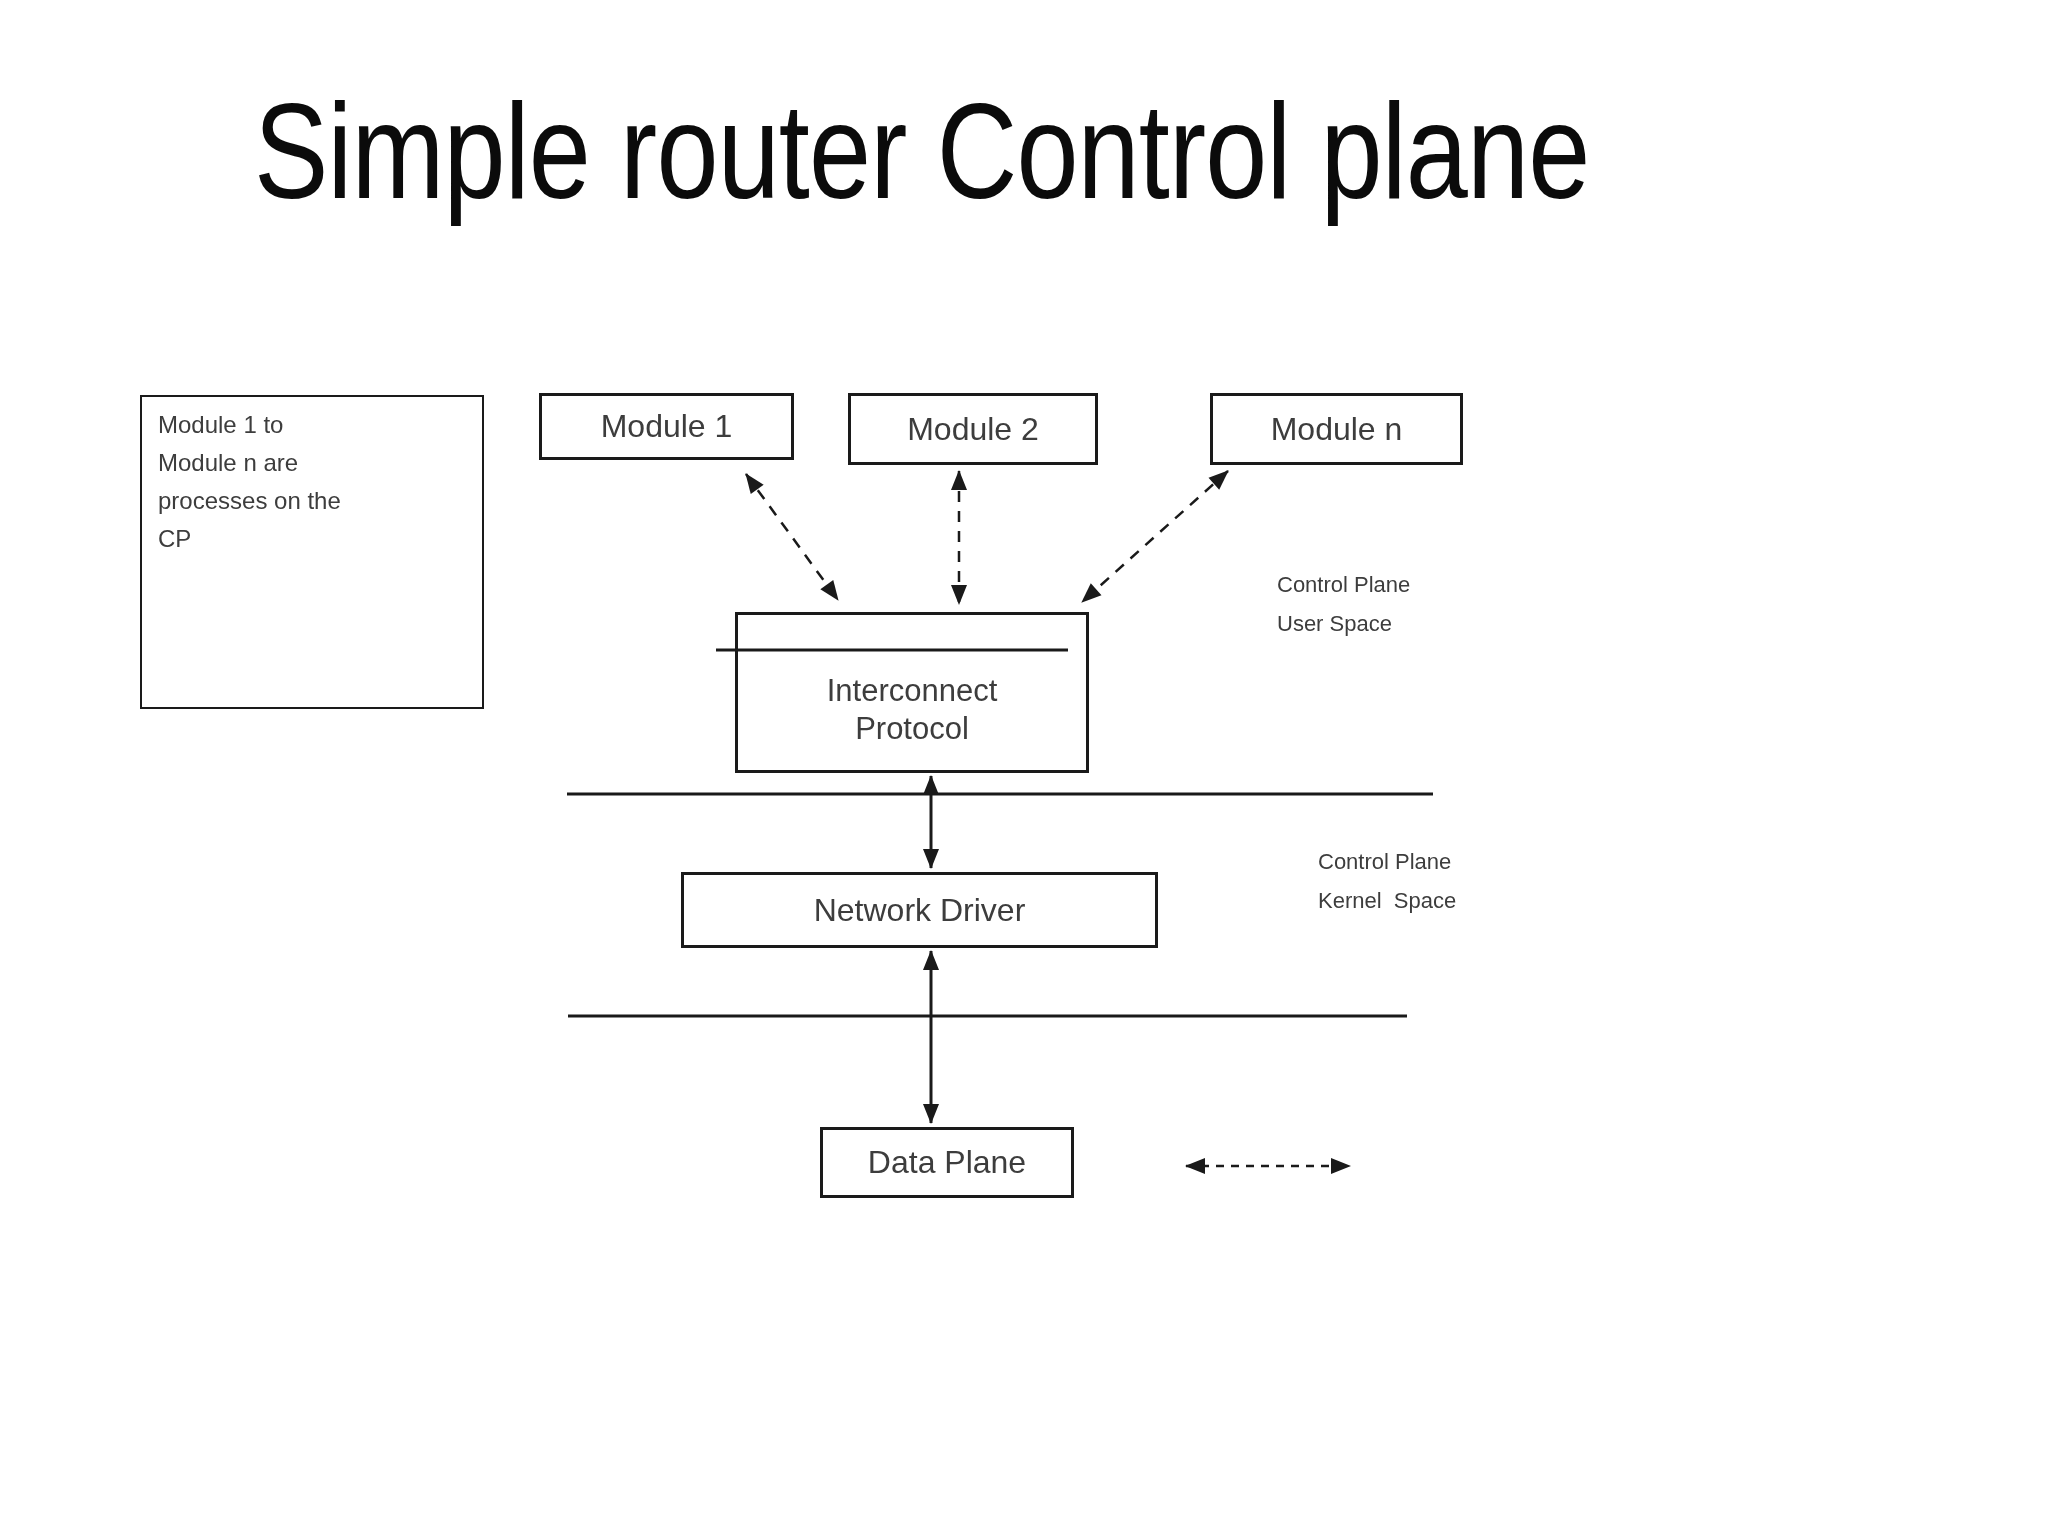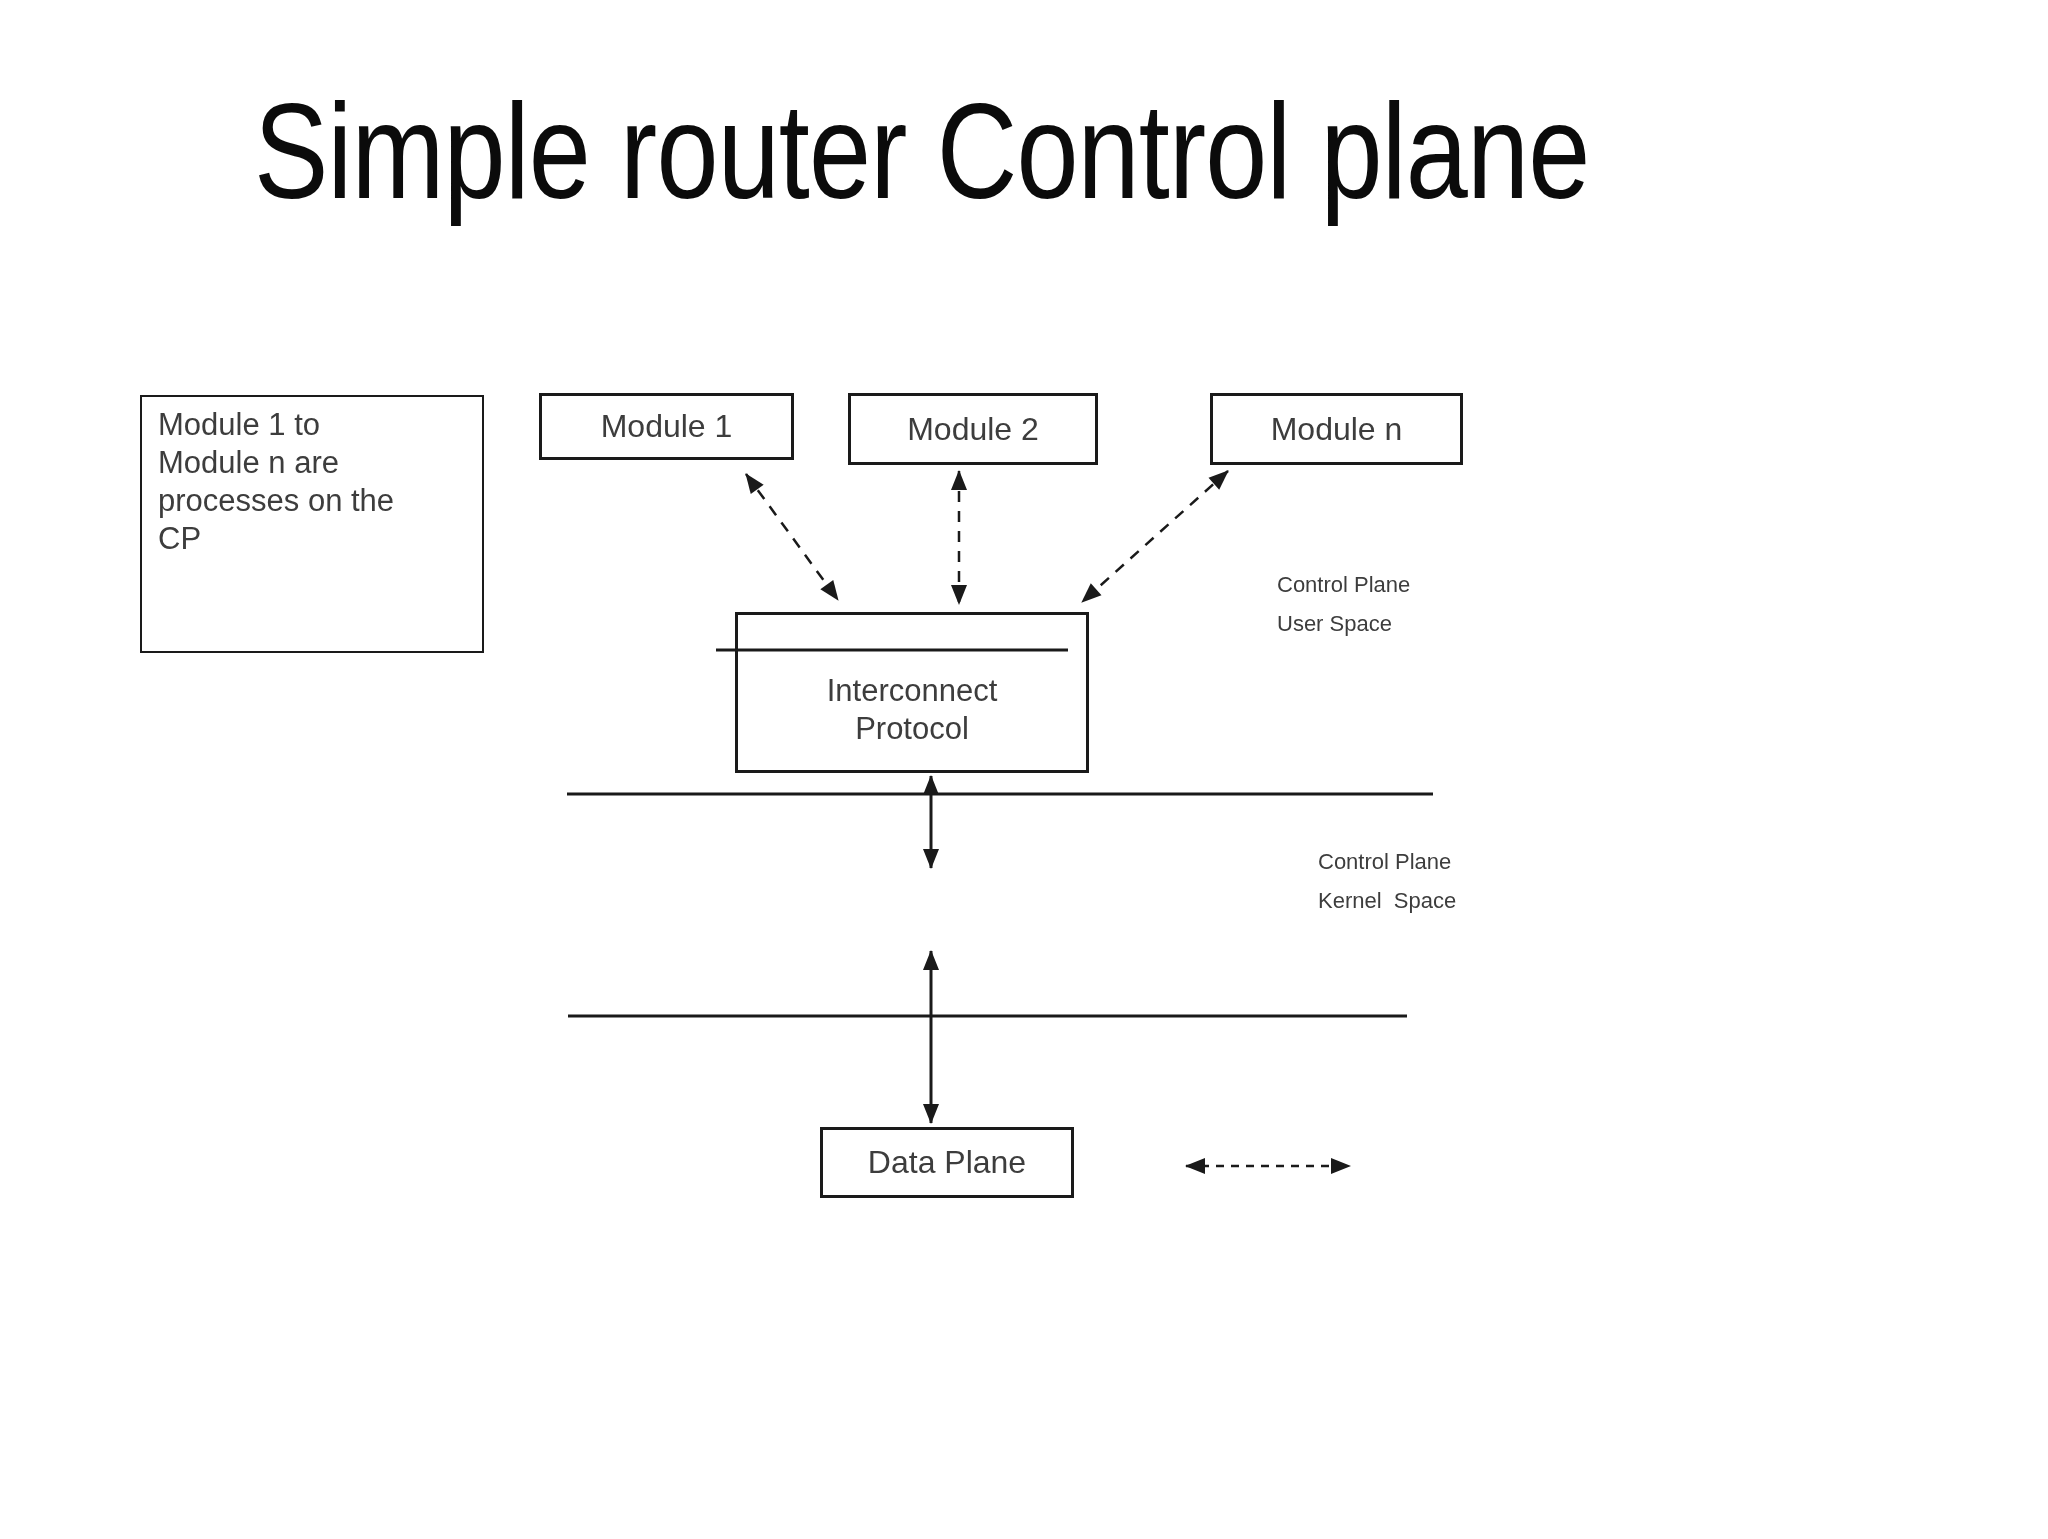--- a/index.html
+++ b/index.html
@@ -23,24 +23,24 @@
   }
   .box{
     position:absolute;
     border:3px solid var(--line,#1a1a1a);
     background:#fff;
     box-sizing:border-box;
     display:flex;align-items:center;justify-content:center;
     font-size:32px;
   }
   #note-box{
-    left:140px;top:395px;width:344px;height:258px;
+    left:140px;top:395px;width:344px;height:314px;
     border-width:2px;
     display:block;
-    font-size:31px;line-height:38px;
+    font-size:24px;line-height:38px;
     padding:9px 12px 0 16px;
   }
   .prewrap{white-space:pre-wrap;}
   #module-1{left:539px;top:393px;width:255px;height:67px;}
   #module-2{left:848px;top:393px;width:250px;height:72px;}
   #module-n{left:1210px;top:393px;width:253px;height:72px;}
   #interconnect-box{
     left:735px;top:612px;width:354px;height:161px;
     align-items:flex-end;
     font-size:31px;line-height:38px;text-align:center;
@@ -88,20 +88,23 @@
   </div>
 
   <div id="interconnect-box" class="box">
     <span class="prewrap">Interconnect
 Protocol</span>
   </div>
 
   <div id="user-space-label" class="region-label prewrap">Control Plane
 User Space</div>
 
+  <div id="network-driver-box" class="box">
+    <span>Network Driver</span>
+  </div>
 
   <div id="kernel-space-label" class="region-label prewrap">Control Plane
 Kernel  Space</div>
 
   <div id="data-plane-box" class="box">
     <span>Data Plane</span>
   </div>
 
 
   <svg id="wires" class="abs" width="2048" height="1539" viewBox="0 0 2048 1539">

